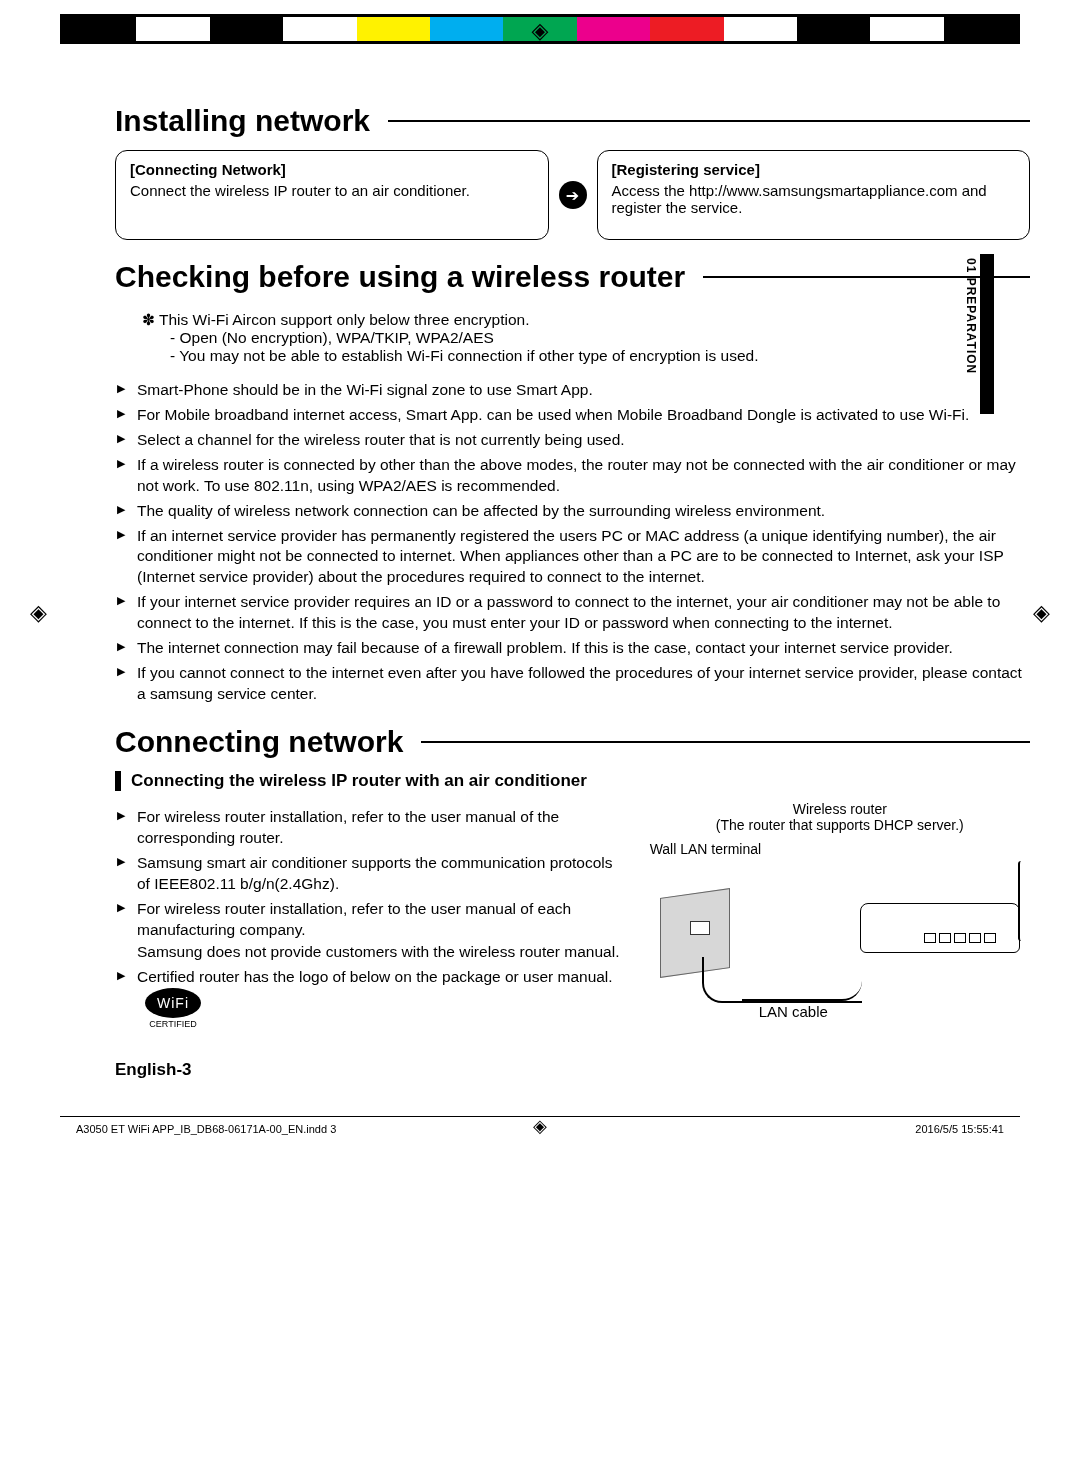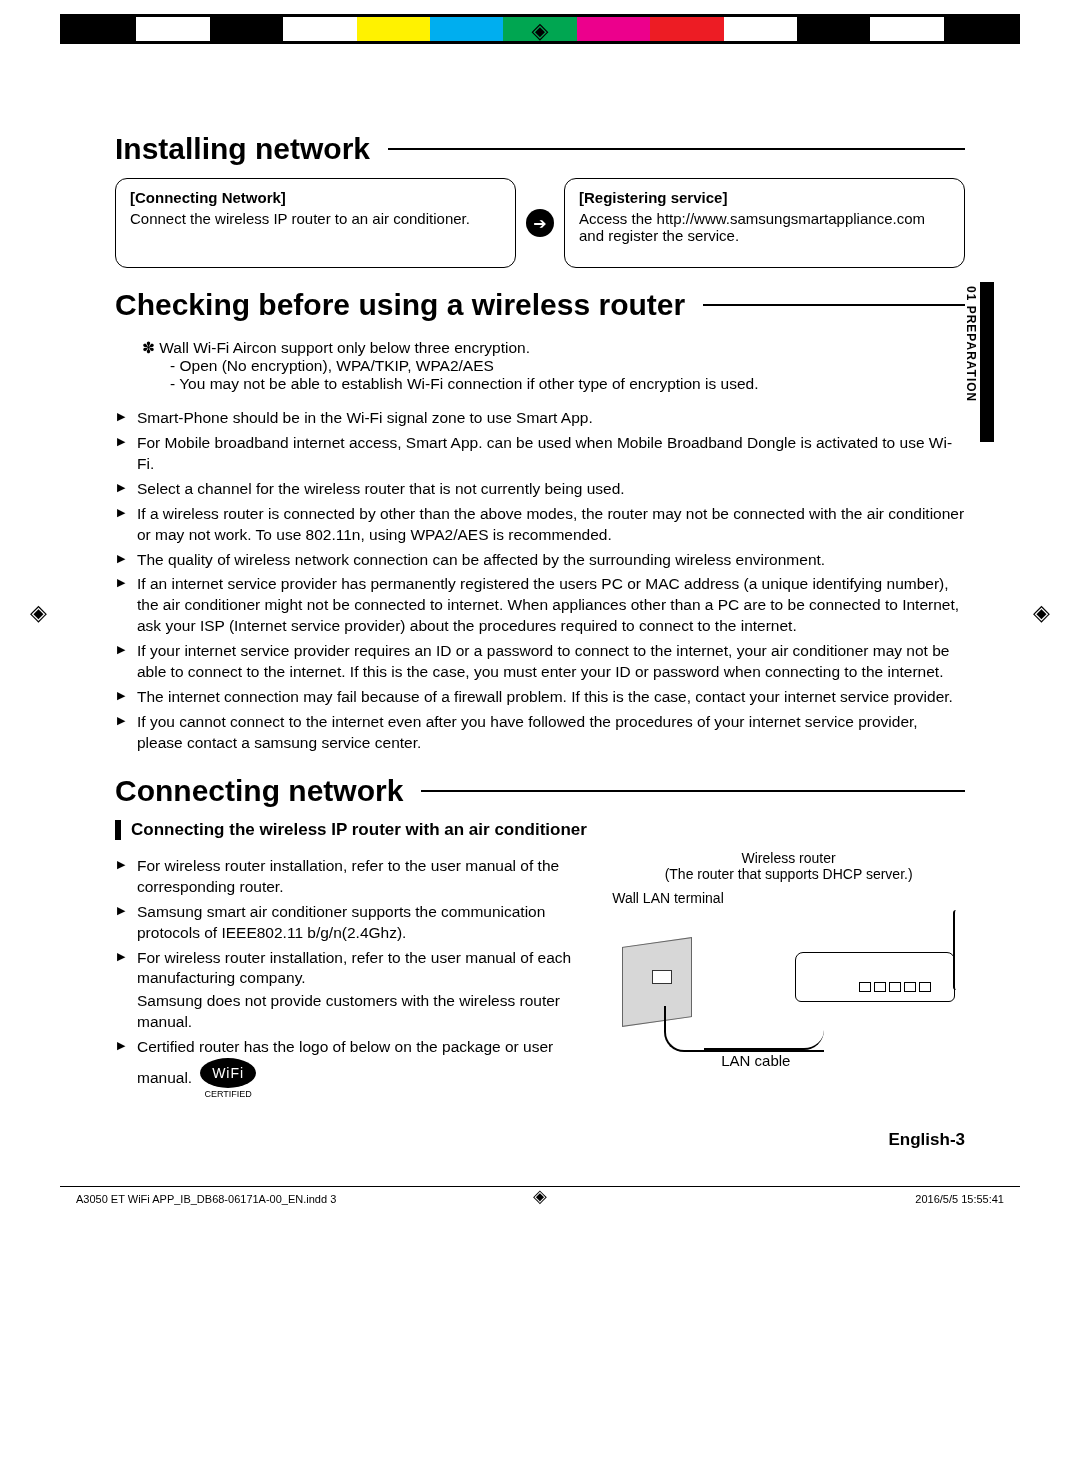--- a/index.html
+++ b/index.html
@@ -27,22 +27,21 @@
   .reg-mark-top { top: 18px; }
   .reg-mark-left, .reg-mark-right {
     position: absolute;
     top: 600px;
     font-size: 22px;
   }
   .reg-mark-left { left: 30px; }
   .reg-mark-right { right: 30px; }
   .page {
     position: relative;
-    padding: 40px 115px 20px 115px;
-    margin-top: 28px;
+    padding: 40px 50px 20px 115px;
   }
   h1.section-title {
     font-size: 30px;
     font-weight: bold;
     margin: 20px 0 12px 0;
     display: flex;
     align-items: center;
   }
   h1.section-title::after {
     content: "";
@@ -241,21 +240,21 @@
     background: #000;
     color: #fff;
     border-radius: 50%;
     width: 56px;
     height: 30px;
     line-height: 30px;
     font-size: 14px;
     letter-spacing: 1px;
   }
   .page-footer-center {
-    text-align: right;
+    text-align: left;
     font-weight: bold;
     font-size: 17px;
     margin: 26px 0 10px 0;
   }
   .print-footer {
     display: flex;
     justify-content: space-between;
     align-items: center;
     font-size: 11px;
     border-top: 1px solid #000;
@@ -315,21 +314,21 @@
   <div class="side-tab">
     <div class="side-tab-text">01  PREPARATION</div>
     <div class="side-tab-black"></div>
   </div>
 
   <h1 class="section-title">
     <span>Checking before using a wireless router</span>
   </h1>
 
   <div class="note-block">
-    <div class="star-line">✽    Wall Wi-Fi Aircon support only below three encryption.</div>
+    <div class="star-line">✽    This Wi-Fi Aircon support only below three encryption.</div>
     <div class="dash-line">-  Open (No encryption), WPA/TKIP, WPA2/AES</div>
     <div class="dash-line">-  You may not be able to establish Wi-Fi connection if other type of encryption is used.</div>
   </div>
 
   <ul class="triangle" id="check-list">
       <li>Smart-Phone should be in the Wi-Fi signal zone to use Smart App.</li>
       <li>For Mobile broadband internet access, Smart App. can be used when Mobile Broadband Dongle is activated to use Wi-Fi.</li>
       <li>Select a channel for the wireless router that is not currently being used.</li>
       <li>If a wireless router is connected by other than the above modes, the router may not be connected with the air conditioner or may not work. To use 802.11n, using WPA2/AES is recommended.</li>
       <li>The quality of wireless network connection can be affected by the surrounding wireless environment.</li>

